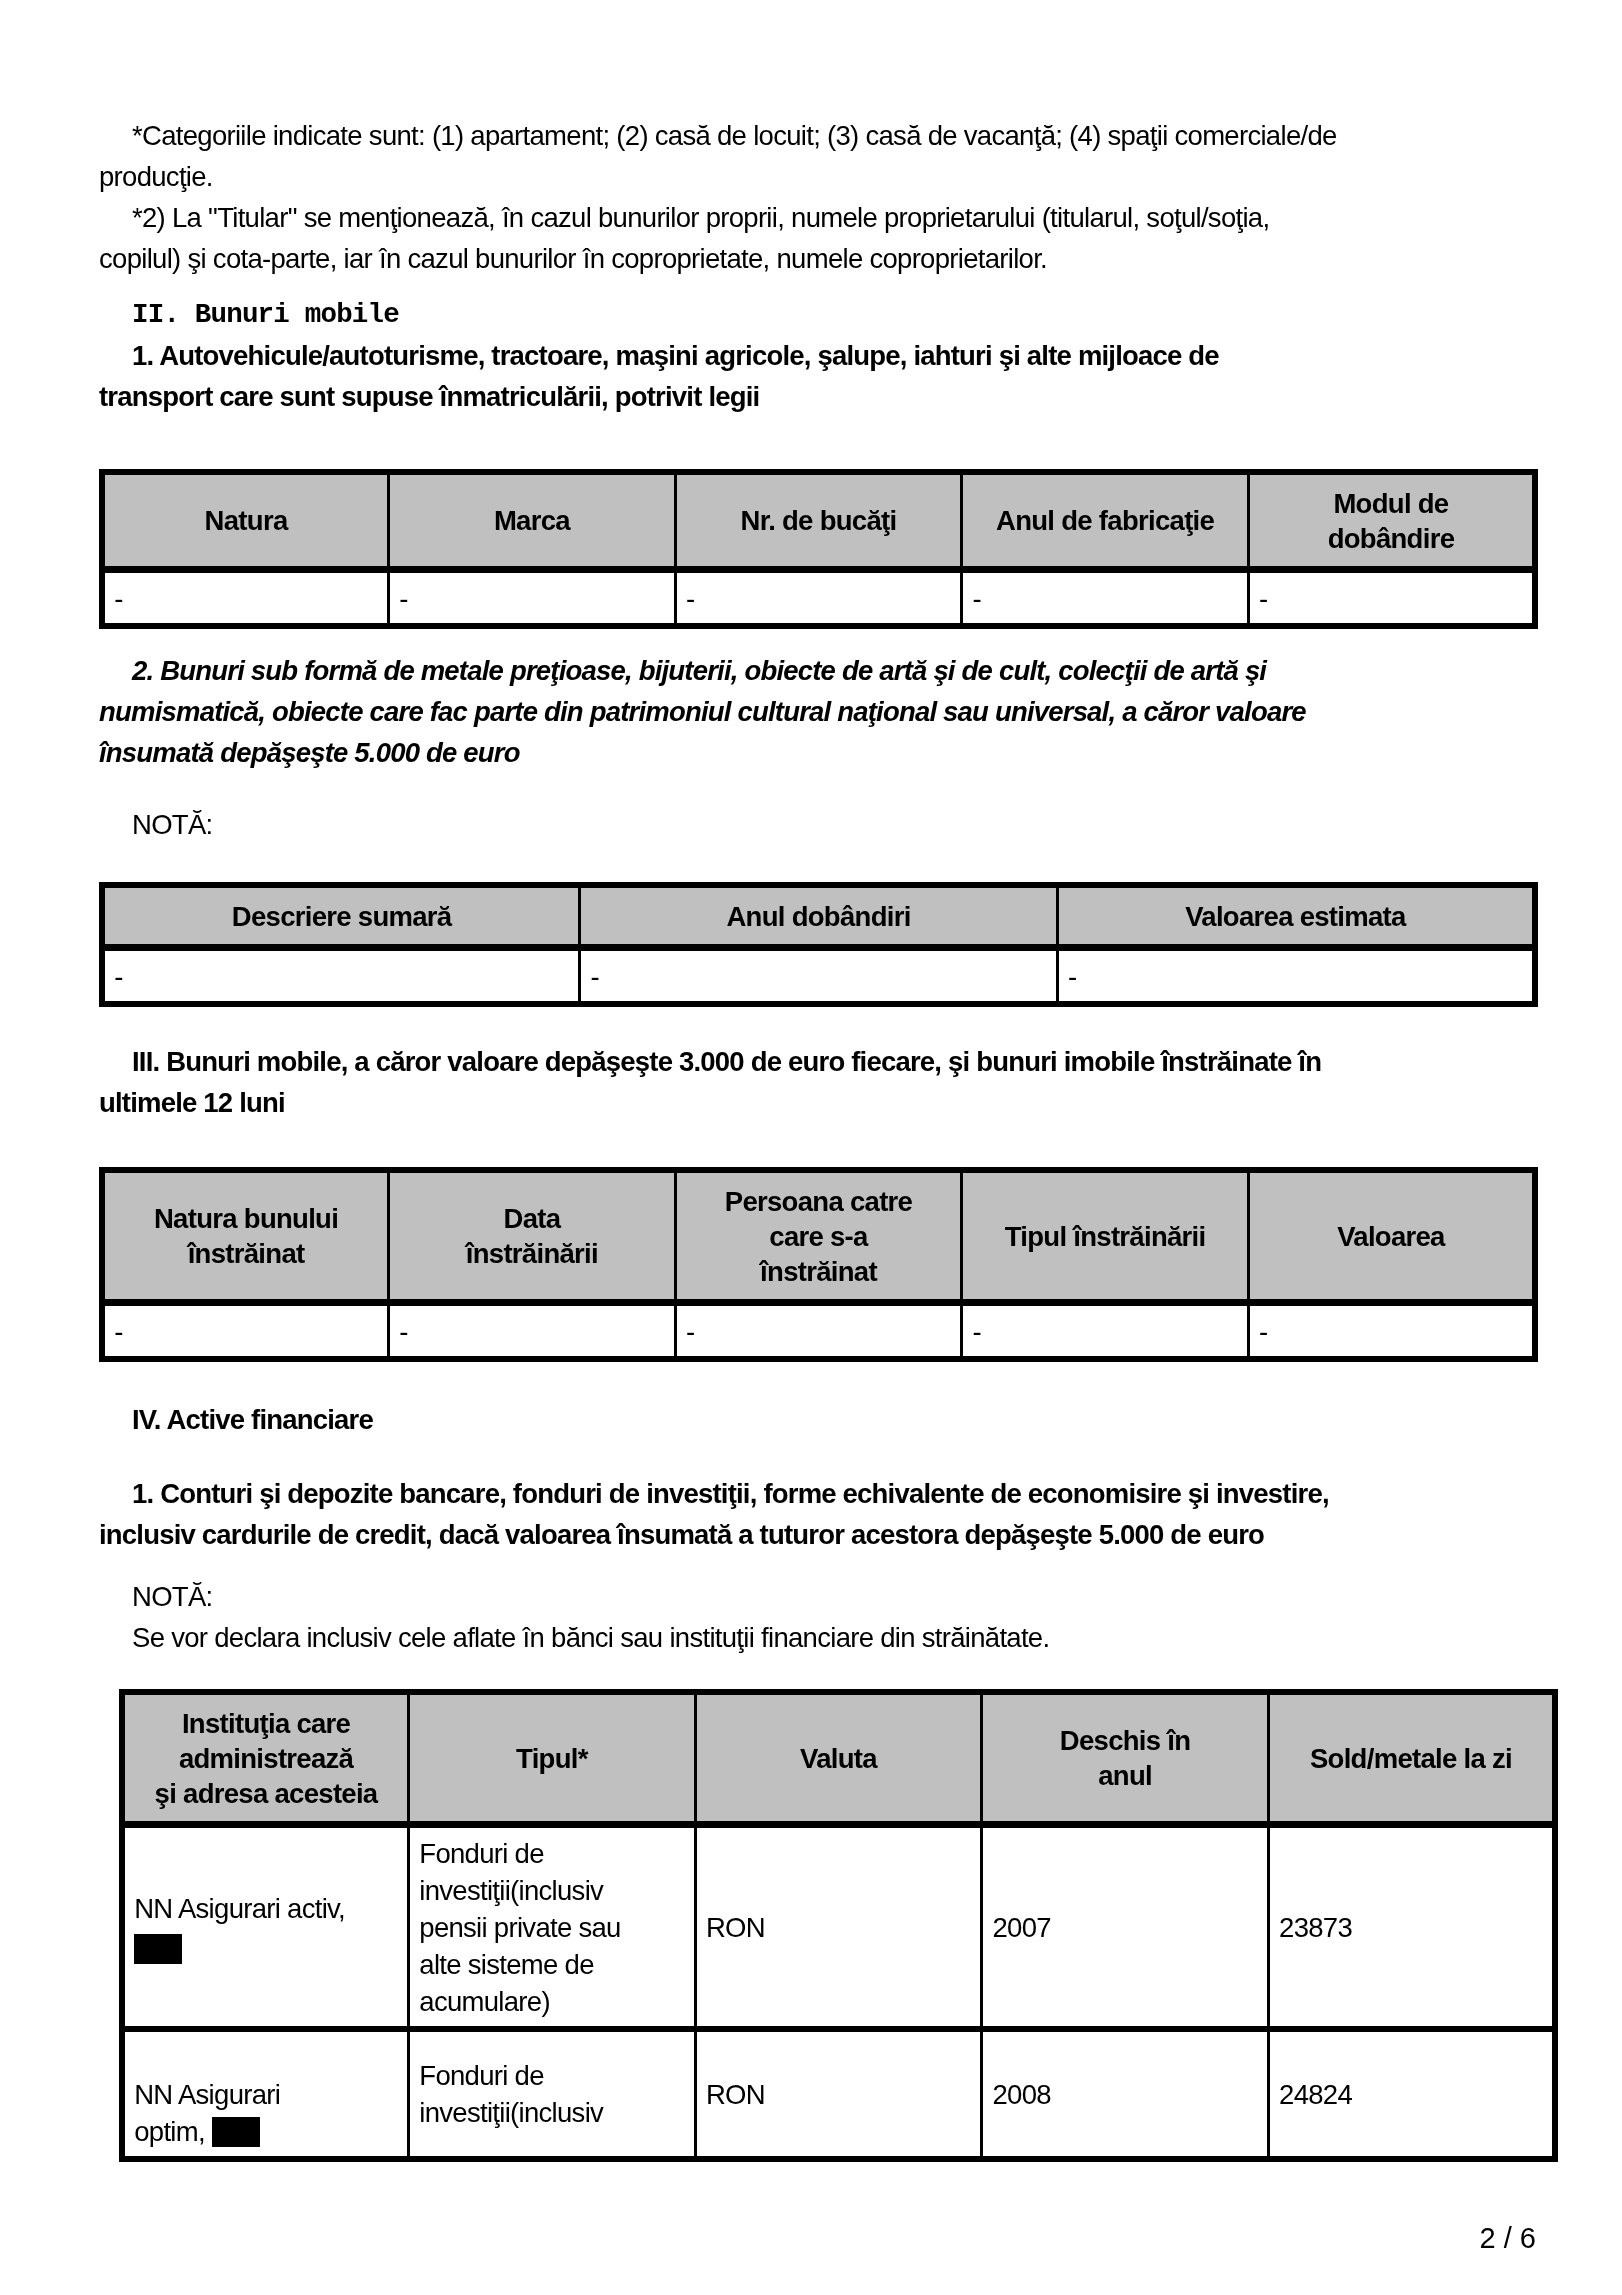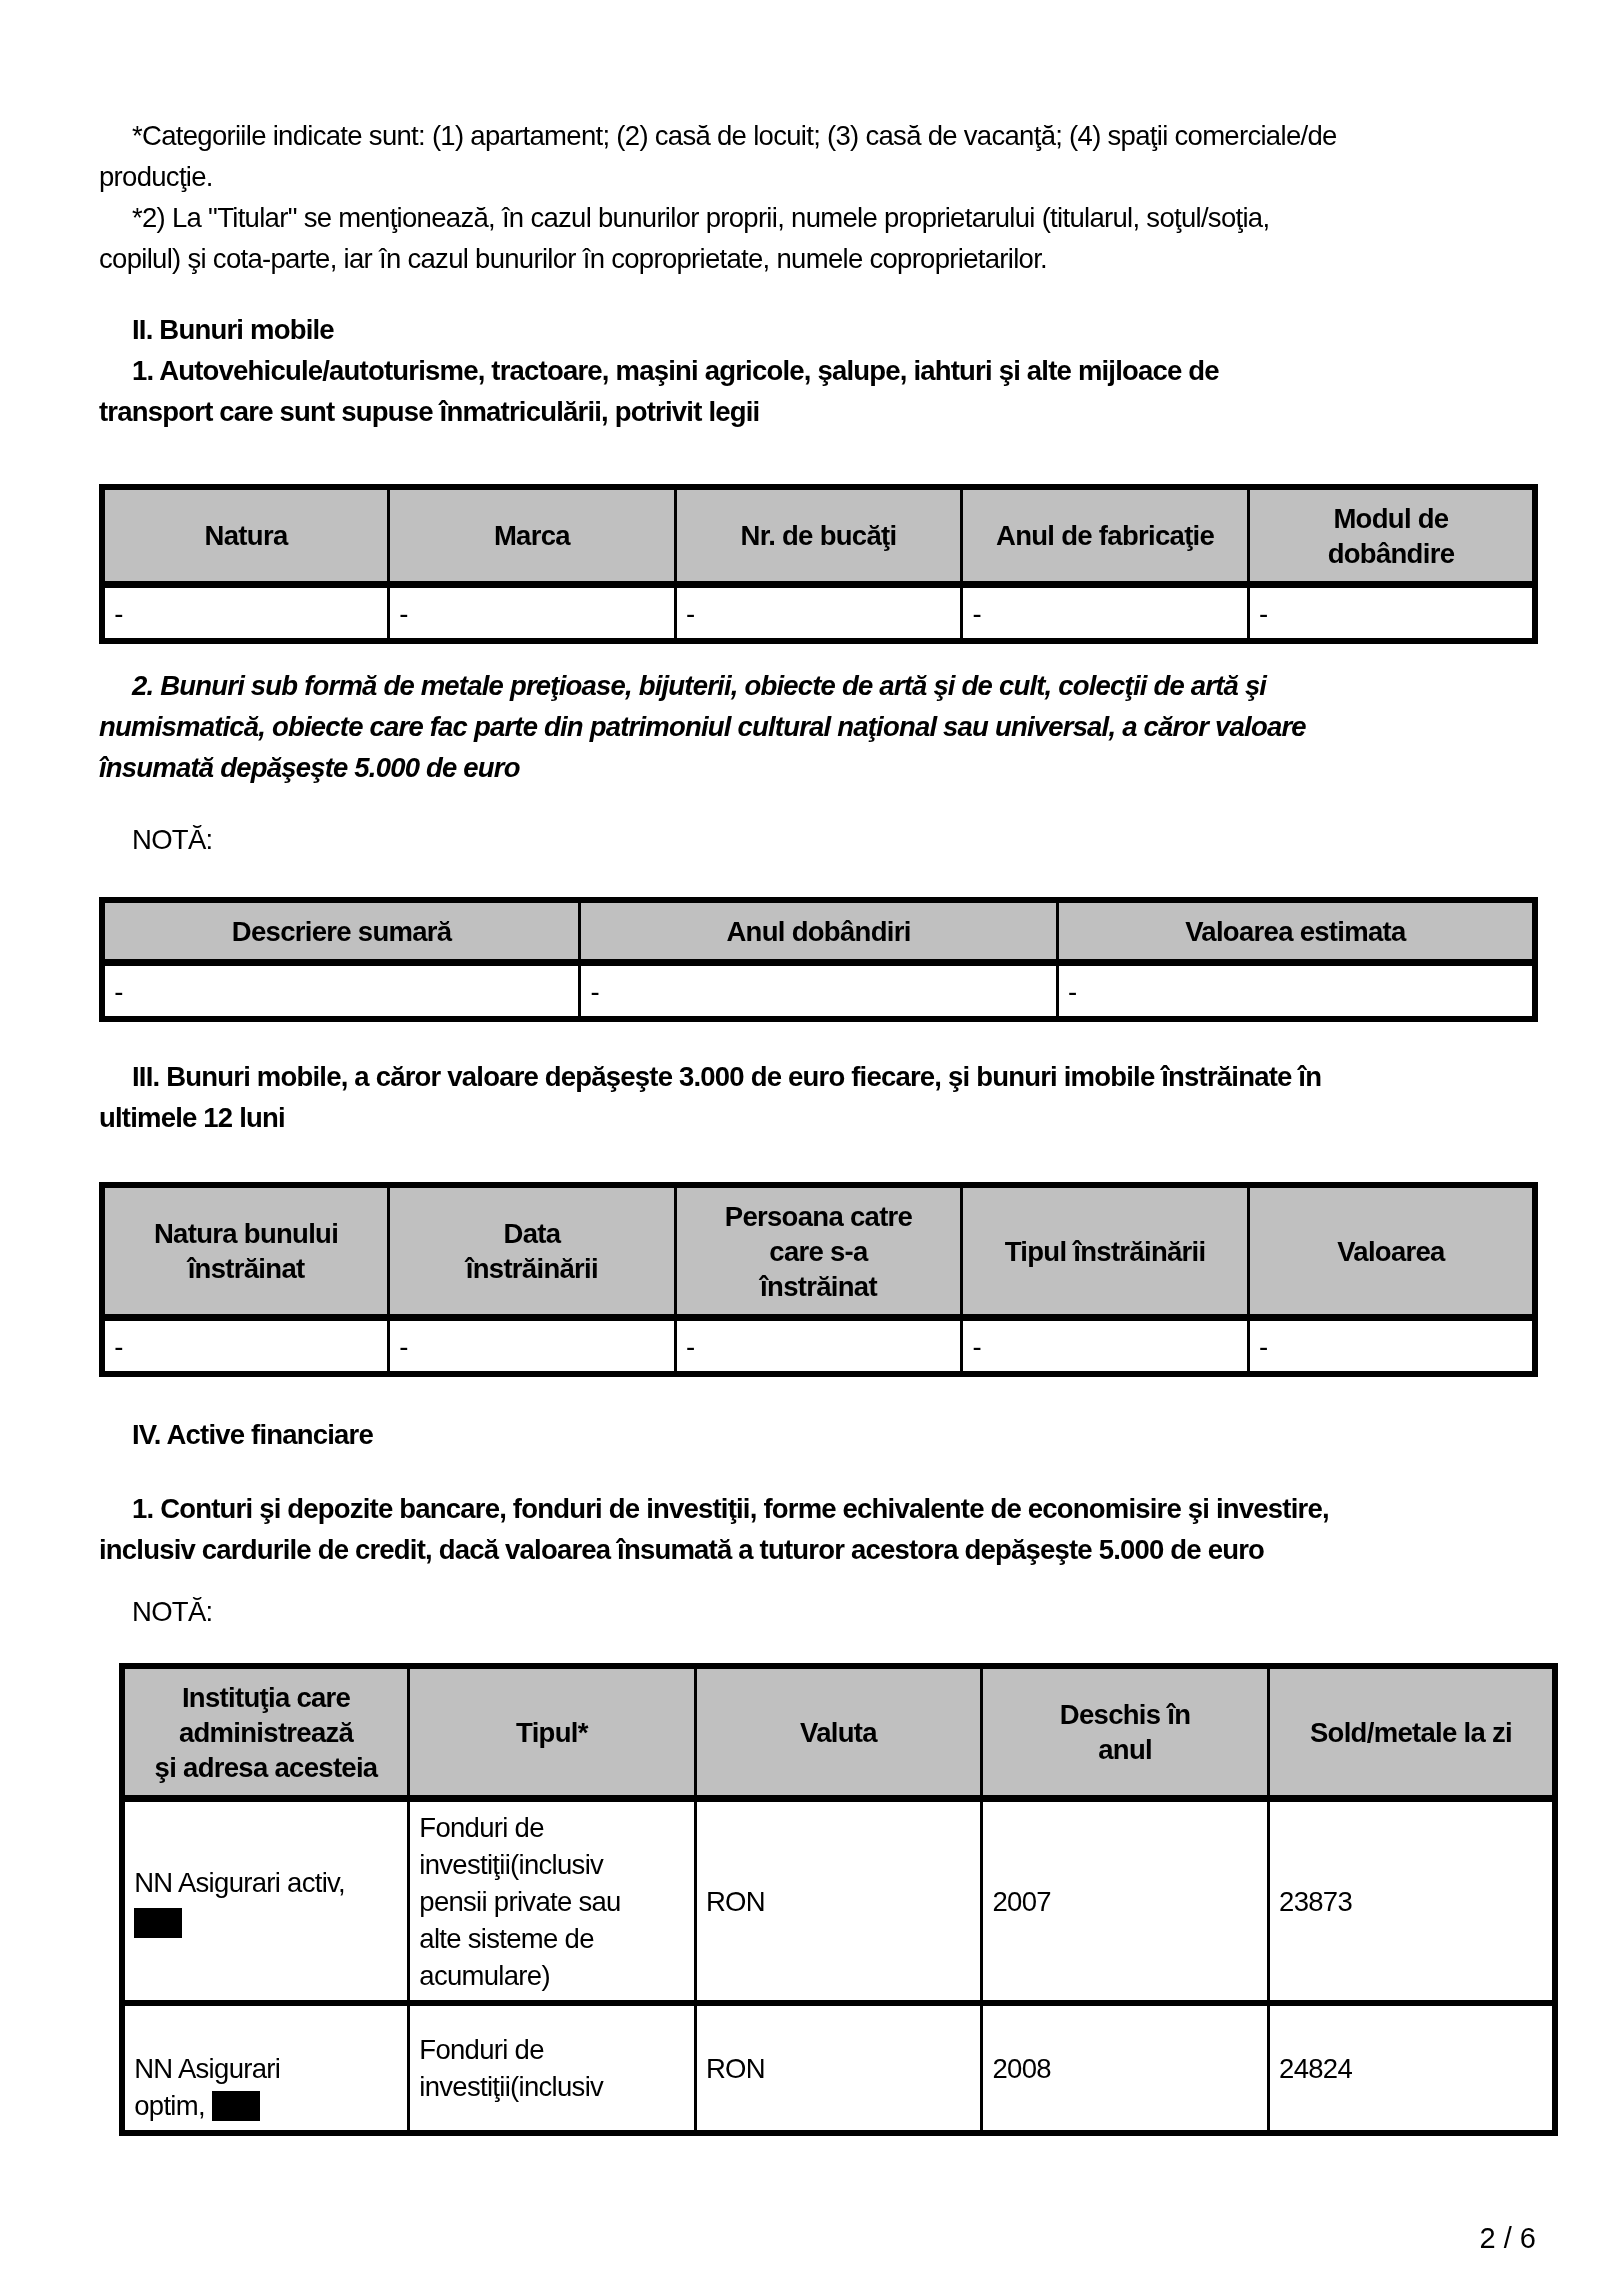--- a/index.html
+++ b/index.html
@@ -15,21 +15,21 @@
 
   p.doc {
     font-size: 27.5px;
     line-height: 41px;
     letter-spacing: -0.7px;
     white-space: pre-line;
     text-indent: 33px;
   }
   p.heading { font-weight: 700; letter-spacing: -0.8px; }
 
-  .mt-block   { margin-top: 30px; }
+  .mt-block   { margin-top: 15px; font-family: Liberation Mono, monospace; }
   .mt-table1  { margin-top: 52px; border-radius: 26px; }
   .mt-h22     { margin-top: 21px; font-style: italic; }
   .mt-nota    { margin-top: 31px; }
   .mt-table2  { margin-top: 37px; }
   .mt-h3      { margin-top: 34px; }
   .mt-table3  { margin-top: 44px; }
   .mt-h4      { margin-top: 37px; }
   .mt-h41     { margin-top: 33px; }
   .mt-nota2   { margin-top: 21px; }
   .mt-table4  { margin-top: 31px; margin-left: 20px; }
@@ -189,20 +189,21 @@
         <td class="dash-cell">-</td>
       </tr>
     </tbody>
   </table>
 
   <p class="doc heading mt-h4">IV. Active financiare</p>
   <p class="doc heading mt-h41">1. Conturi şi depozite bancare, fonduri de investiţii, forme echivalente de economisire şi investire,
 inclusiv cardurile de credit, dacă valoarea însumată a tuturor acestora depăşeşte 5.000 de euro</p>
 
   <p class="doc mt-nota2">NOTĂ:</p>
+  <p class="doc">Se vor declara inclusiv cele aflate în bănci sau instituţii financiare din străinătate.</p>
 
   <table class="mt-table4">
     <colgroup>
         <col style="width:20%">
         <col style="width:20%">
         <col style="width:20%">
         <col style="width:20%">
         <col style="width:20%">
       </colgroup>
     <thead>

